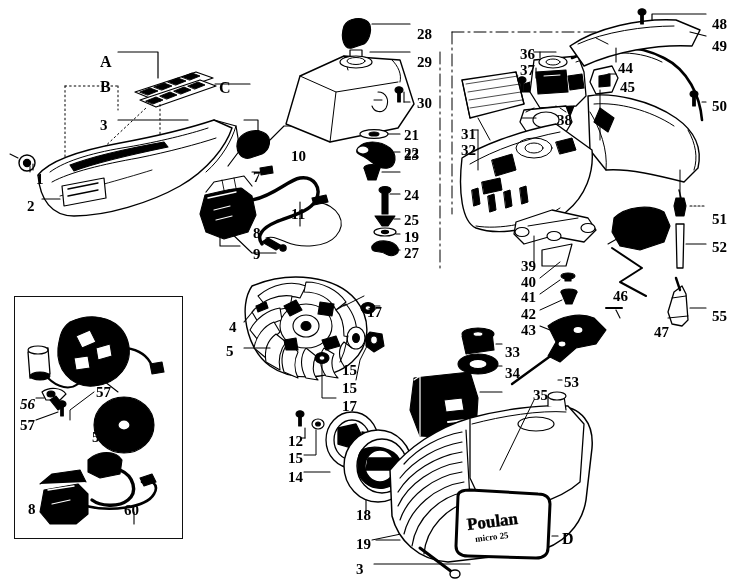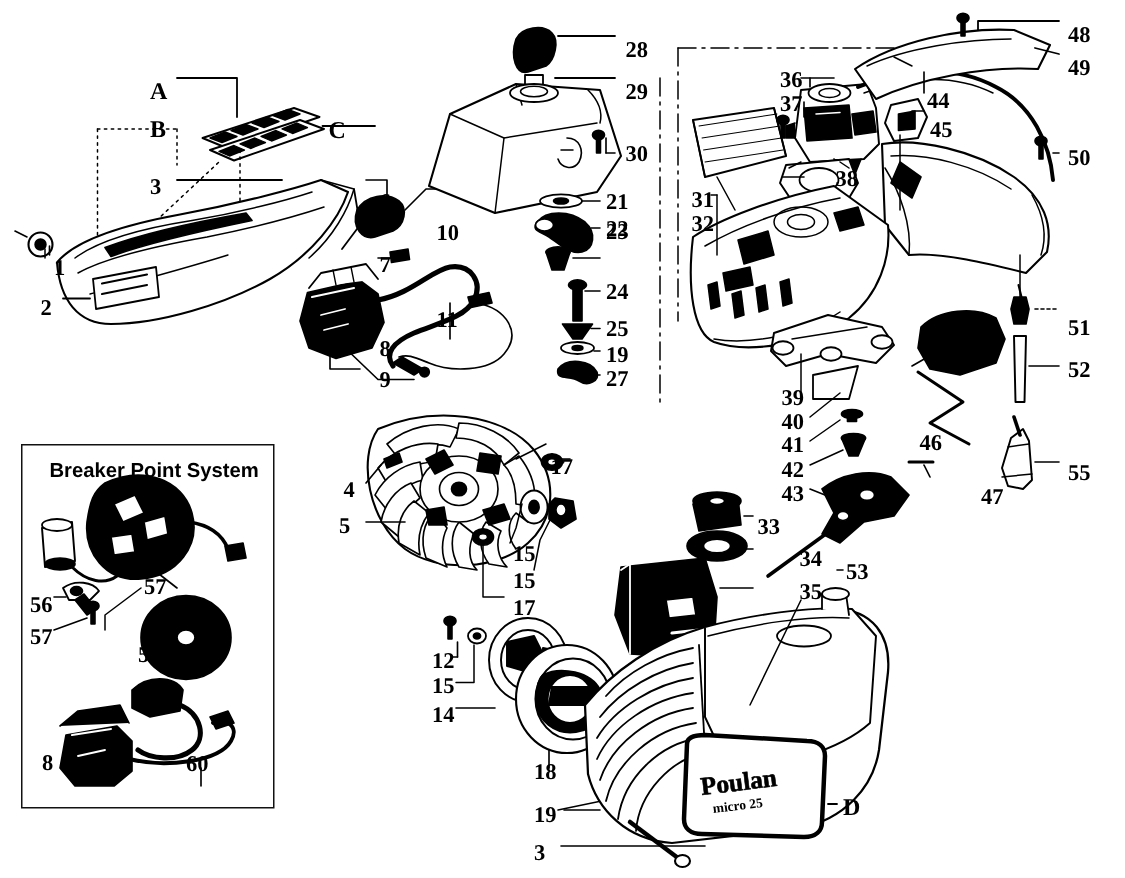--- a/index.html
+++ b/index.html
@@ -496,21 +496,20 @@
         <path d="M110 434 L130 452" stroke-width="1"></path>
         <path d="M46 506 L60 506" stroke-width="1.1"></path>
         <path d="M134 512 L134 524" stroke-width="1.1"></path>
       </g>
 
     </g>
   </svg>
 
 
   <div class="bp-box"></div>
-  <div class="boxtitle" style="left:33px;top:306px;">Breaker Point System</div>
 
   <div class="logoplate">
     <div style="position:absolute;left:12px;top:18px;transform:rotate(-7deg);
                 font-family:'Liberation Serif',serif;font-weight:bold;font-size:17px;
                 color:#000;-webkit-text-stroke:0.4px #000;">Poulan</div>
     <div style="position:absolute;left:20px;top:38px;transform:rotate(-7deg);
                 font-family:'Liberation Serif',serif;font-weight:bold;font-size:9px;color:#000;">micro 25</div>
   </div>
 
   <div id="labels">
@@ -541,42 +540,42 @@
       <div class="callout" style="left: 404px; top: 188px;">24</div>
       <div class="callout" style="left: 404px; top: 213px;">25</div>
       <div class="callout" style="left: 404px; top: 230px;">19</div>
       <div class="callout" style="left: 404px; top: 246px;">27</div>
       <div class="callout" style="left: 417px; top: 27px;">28</div>
       <div class="callout" style="left: 417px; top: 55px;">29</div>
       <div class="callout" style="left: 417px; top: 96px;">30</div>
       <div class="callout" style="left: 461px; top: 127px;">31</div>
       <div class="callout" style="left: 461px; top: 143px;">32</div>
       <div class="callout" style="left: 505px; top: 345px;">33</div>
-      <div class="callout" style="left: 505px; top: 366px; margin-left: 28px;">34</div>
+      <div class="callout" style="left: 505px; top: 366px;">34</div>
       <div class="callout" style="left: 505px; top: 388px; margin-left: 28px;">35</div>
       <div class="callout" style="left: 520px; top: 47px;">36</div>
       <div class="callout" style="left: 520px; top: 63px;">37</div>
       <div class="callout" style="left: 520px; top: 113px; margin-left: 37px;">38</div>
       <div class="callout" style="left: 521px; top: 259px;">39</div>
       <div class="callout" style="left: 521px; top: 275px;">40</div>
       <div class="callout" style="left: 521px; top: 290px;">41</div>
       <div class="callout" style="left: 521px; top: 307px;">42</div>
       <div class="callout" style="left: 521px; top: 323px;">43</div>
       <div class="callout" style="left: 618px; top: 61px;">44</div>
       <div class="callout" style="left: 620px; top: 80px;">45</div>
       <div class="callout" style="left: 613px; top: 289px;">46</div>
       <div class="callout" style="left: 618px; top: 325px; margin-left: 36px;">47</div>
       <div class="callout" style="left: 712px; top: 17px;">48</div>
       <div class="callout" style="left: 712px; top: 39px;">49</div>
       <div class="callout" style="left: 712px; top: 99px;">50</div>
       <div class="callout" style="left: 712px; top: 212px;">51</div>
       <div class="callout" style="left: 712px; top: 240px;">52</div>
       <div class="callout" style="left: 564px; top: 375px;">53</div>
       <div class="callout" style="left: 712px; top: 309px;">55</div>
-      <div class="callout" style="left: 20px; top: 397px;">56</div>
+      <div class="callout" style="left: 20px; top: 397px; font-style: italic;">56</div>
       <div class="callout" style="left: 20px; top: 418px;">57</div>
       <div class="callout" style="left: 96px; top: 385px;">57</div>
       <div class="callout" style="left: 92px; top: 430px;">59</div>
       <div class="callout" style="left: 28px; top: 502px;">8</div>
       <div class="callout" style="left: 124px; top: 503px;">60</div>
       <div class="letter" style="left: 100px; top: 54px;">A</div>
       <div class="letter" style="left: 100px; top: 79px;">B</div>
       <div class="letter" style="left: 219px; top: 80px;">C</div>
       <div class="letter" style="left: 562px; top: 531px;">D</div>
     </div>

